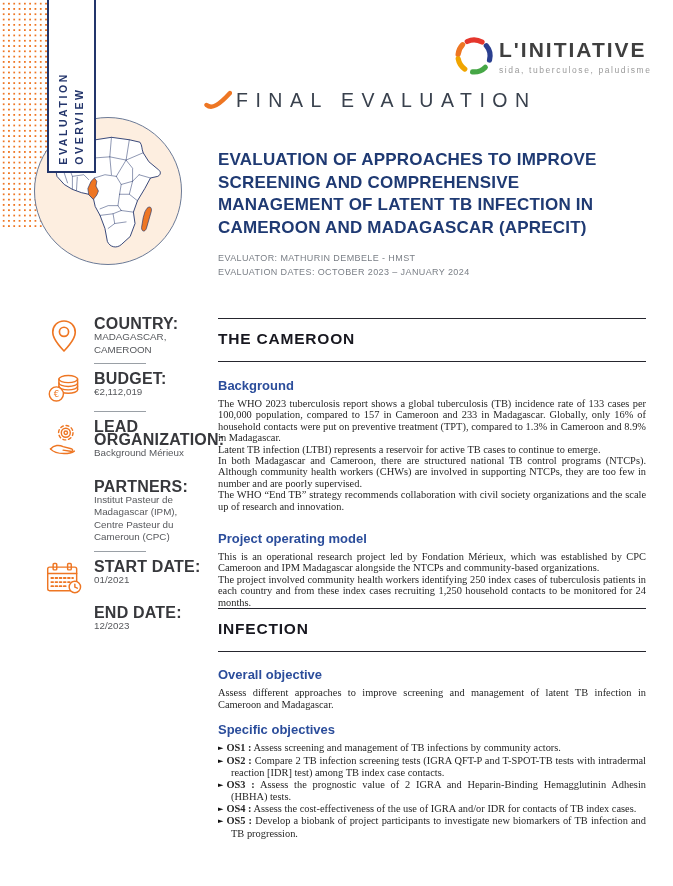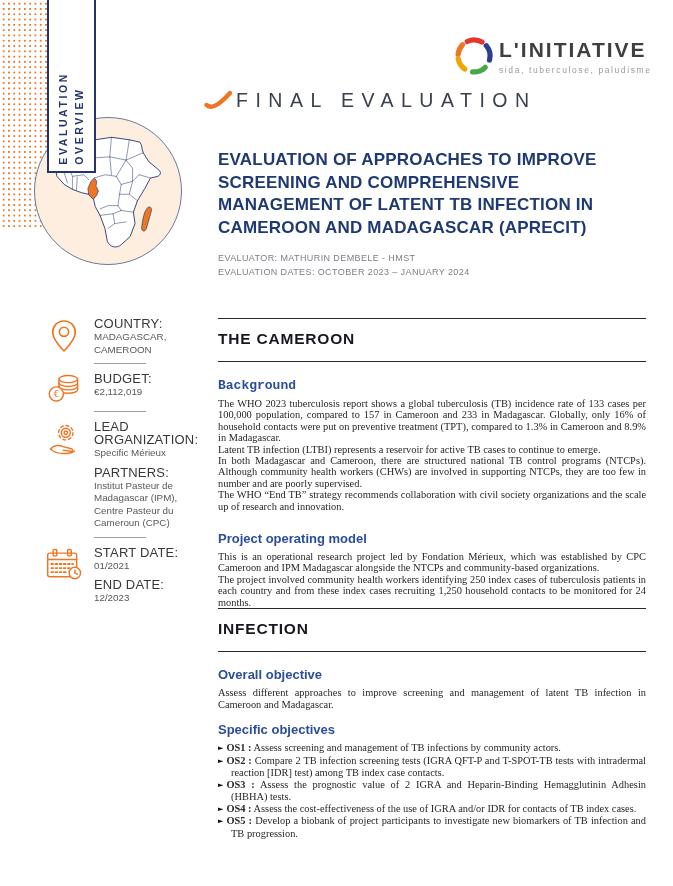--- a/index.html
+++ b/index.html
@@ -46,30 +46,30 @@
   }
   .eval-meta{
     position:absolute; left:218px; top:251px;
     font-size:9px; letter-spacing:.4px; color:#7a7f86; line-height:14px;
   }
   
   .sidebar{position:absolute; left:44px; top:317px; width:168px;}
   .side-row{display:flex; gap:10px;}
   .side-icon{width:40px; flex-shrink:0; display:flex; justify-content:center;}
   .side-text{width:114px;}
-  .side-label{font-size:13px; font-weight:400; color:#37383c; letter-spacing:.2px; line-height:13px; white-space:pre-line;}
+  .side-label{font-size:16px; font-weight:700; color:#37383c; letter-spacing:.2px; line-height:13px; white-space:pre-line;}
   .side-value{font-size:9.8px; color:#56585c; line-height:12.5px; white-space:pre-line; margin-top:1px;}
   .side-div{border:0; border-top:1px solid #9aa0a6; width:52px; margin:7px 0 8px 50px;}
-  .mt6{margin-top:6px;}
+  .mt6{margin-top:20px;}
   
   .main{position:absolute; left:218px; top:318px; width:428px;}
   hr.rule{border:0; border-top:1.4px solid #26262e; margin:0;}
   .main h2{font-size:15.5px; font-weight:700; color:var(--ink); letter-spacing:.8px; margin:10px 0 13px; line-height:19px;}
   .main h3{font-size:13px; font-weight:700; color:var(--blue); line-height:16px;}
-  .h3-bg{margin:16px 0 4px;font-family:Liberation Mono, monospace;}
+  .h3-bg{margin:16px 0 4px;}
   .h3-model{margin:19px 0 4px;}
   .h3-overall{margin:15px 0 4px;}
   .h3-specific{margin:12px 0 4px;}
   .paras p, .obj-text{
     font-family:"Liberation Serif",serif; font-size:10.4px; line-height:11.4px;
     color:var(--body-ink); text-align:justify;
   }
   .rule-obj{margin-top:24px;}
   ul.os-list{list-style:none;}
   ul.os-list li{
@@ -203,21 +203,21 @@
             <circle cx="22" cy="13" r="8" stroke-dasharray="3.1 3.2"></circle>
             <circle cx="22" cy="13" r="1.9"></circle>
             <path d="M5,31 C9,26.5 15,26.5 19,28.5 L28,30.8 C30.5,31.5 30,34.2 27.2,33.7 L19,32.4"></path>
             <path d="M5,31 C8,34.5 14,36.2 20,36.2 C24.5,36.2 28.5,35.6 31.5,33.4"></path>
           </g>
         </svg>
       </div>
       <div class="side-text">
         <div class="side-label">LEAD
 ORGANIZATION:</div>
-        <div class="side-value">Specific Mérieux</div>
+        <div class="side-value">Background Mérieux</div>
         <div class="side-label mt6">PARTNERS:</div>
         <div class="side-value">Institut Pasteur de
 Madagascar (IPM),
 Centre Pasteur du
 Cameroun (CPC)</div>
       </div>
     </div>
     <hr class="side-div">
 
     <div class="side-row">

